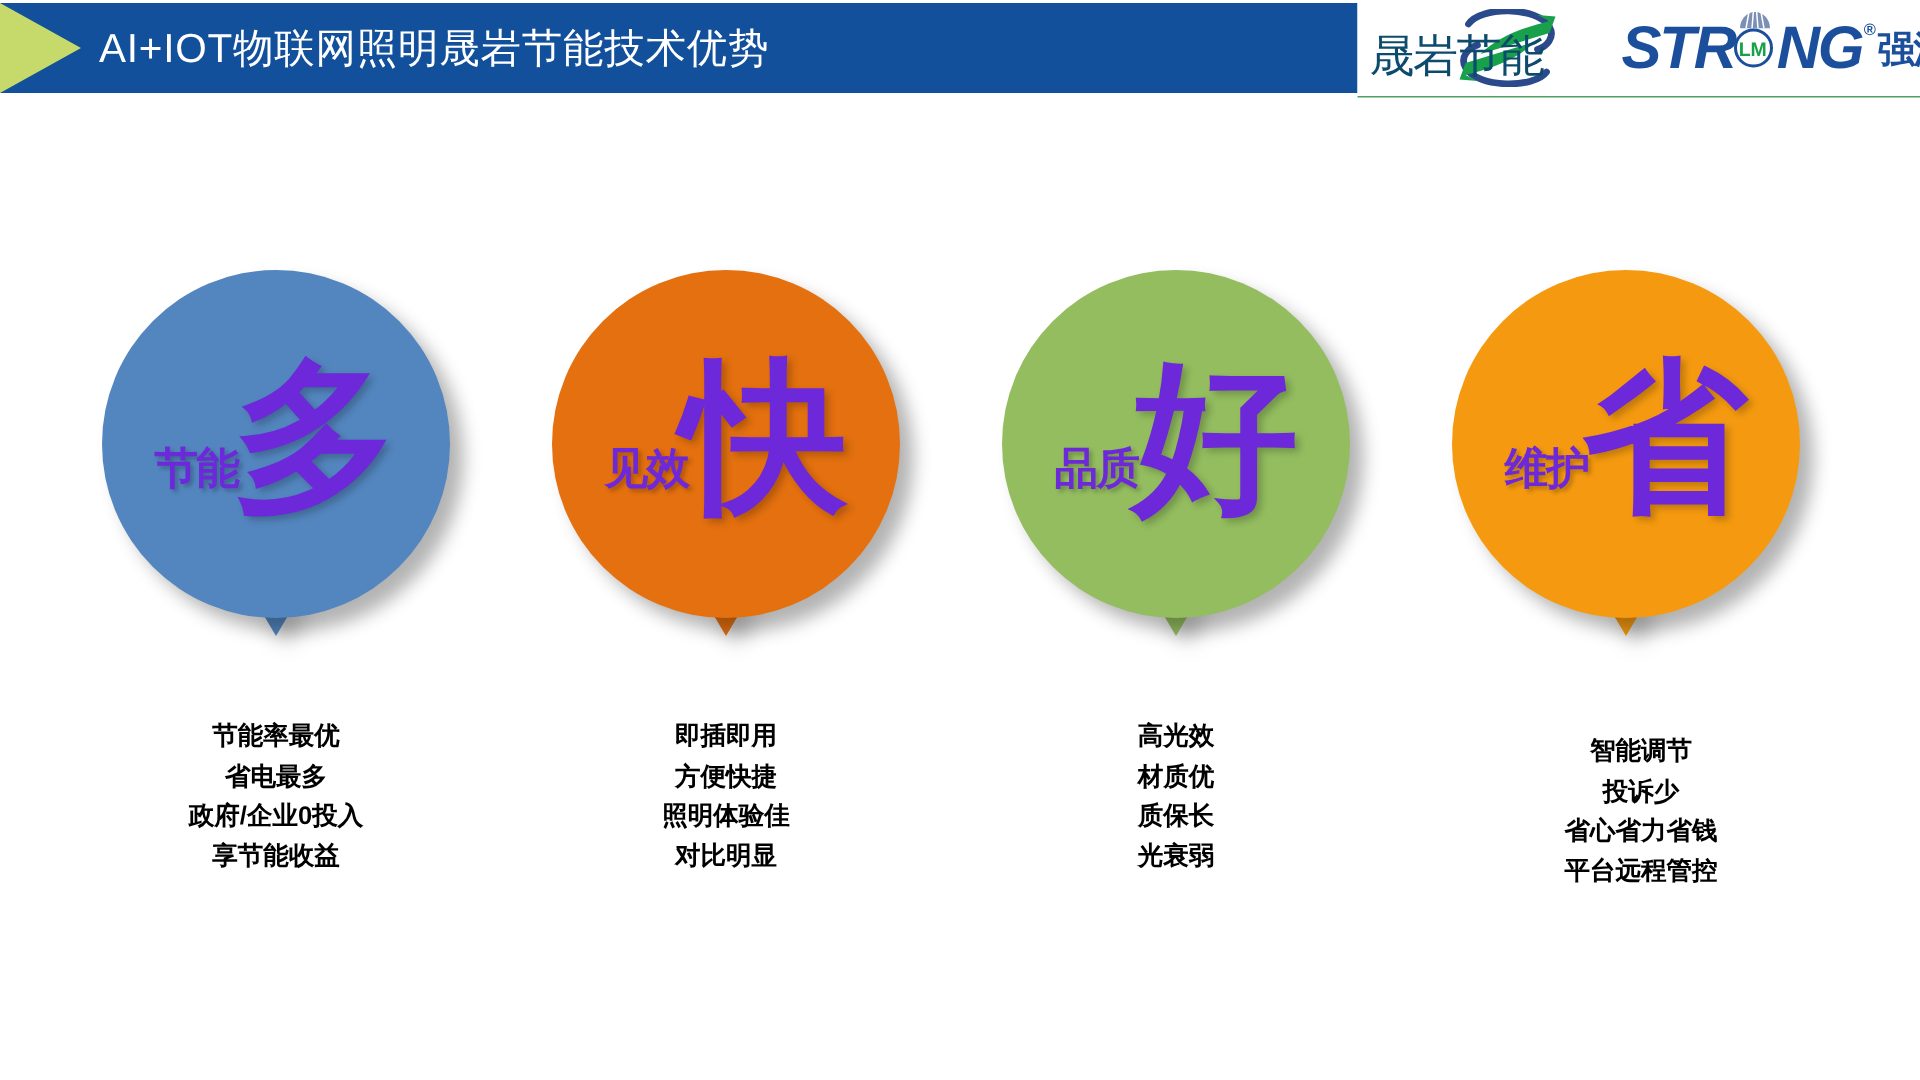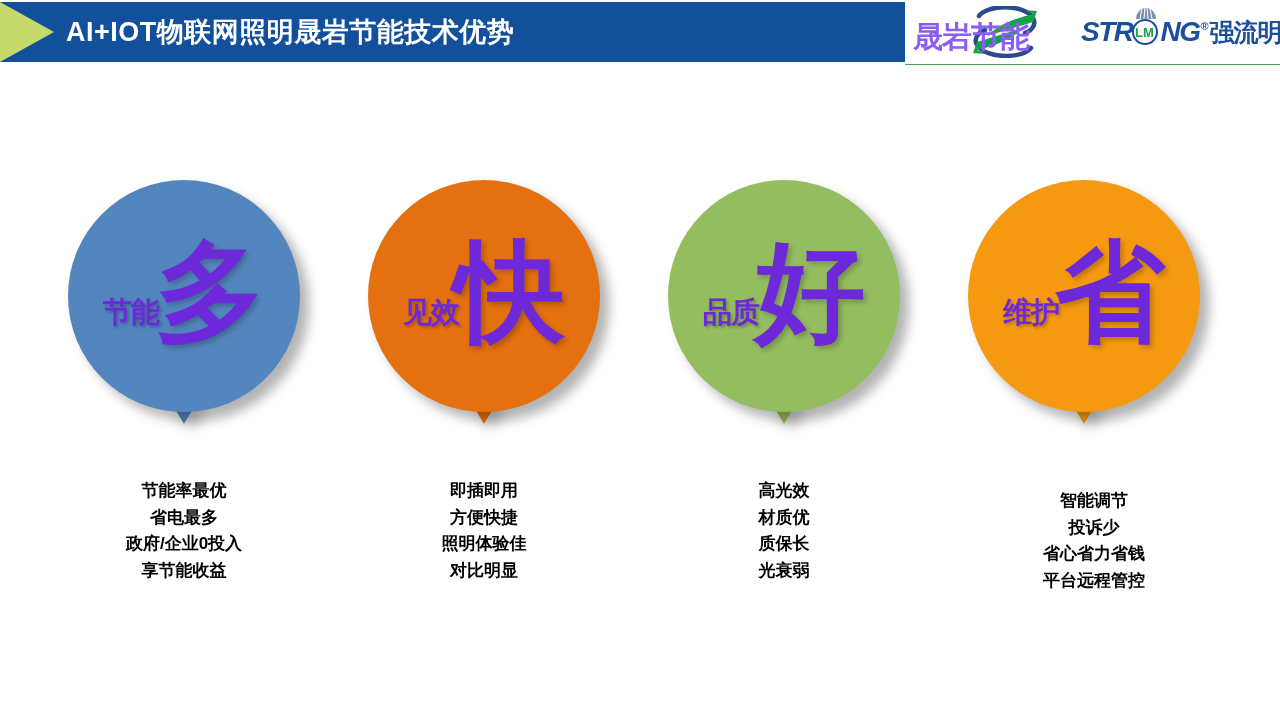--- a/index.html
+++ b/index.html
@@ -41,21 +41,21 @@
     clip-path: polygon(0 0, 0 100%, 100% 50%);
   }
   #header-title {
     position: absolute;
     left: 66px;
     top: 2px;
     height: 60px;
     line-height: 60px;
     color: #ffffff;
     font-size: 27px;
-    font-weight: bold;
+    font-weight: normal;
     letter-spacing: 0.5px;
     white-space: nowrap;
   }
 
   
   #logo-block {
     position: absolute;
     left: 905px;
     top: 0;
     width: 375px;
@@ -71,42 +71,42 @@
     width: 168px;
     height: 56px;
     margin-left: 6px;
     flex: none;
   }
   #logo-shengyan .sy-text {
     position: absolute;
     left: 2px;
     top: 13px;
     font-size: 30px;
-    font-weight: bold;
-    color: #8b5cf6;
+    font-weight: normal;
+    color: #0c4a6e;
     letter-spacing: -1px;
     z-index: 2;
     white-space: nowrap;
   }
   #logo-shengyan .sy-swoosh {
     position: absolute;
     left: 58px;
     top: 2px;
     width: 72px;
     height: 52px;
     z-index: 1;
   }
   #logo-strong {
     position: relative;
     display: flex;
     align-items: center;
     margin-left: 2px;
   }
   #logo-strong .st-txt {
-    font-size: 28px;
+    font-size: 40px;
     font-weight: bold;
     font-style: italic;
     color: #1b4f9c;
     letter-spacing: -1.5px;
     font-family: "Liberation Sans", "DejaVu Sans", sans-serif;
   }
   #logo-strong .st-o {
     position: relative;
     width: 30px;
     height: 30px;

